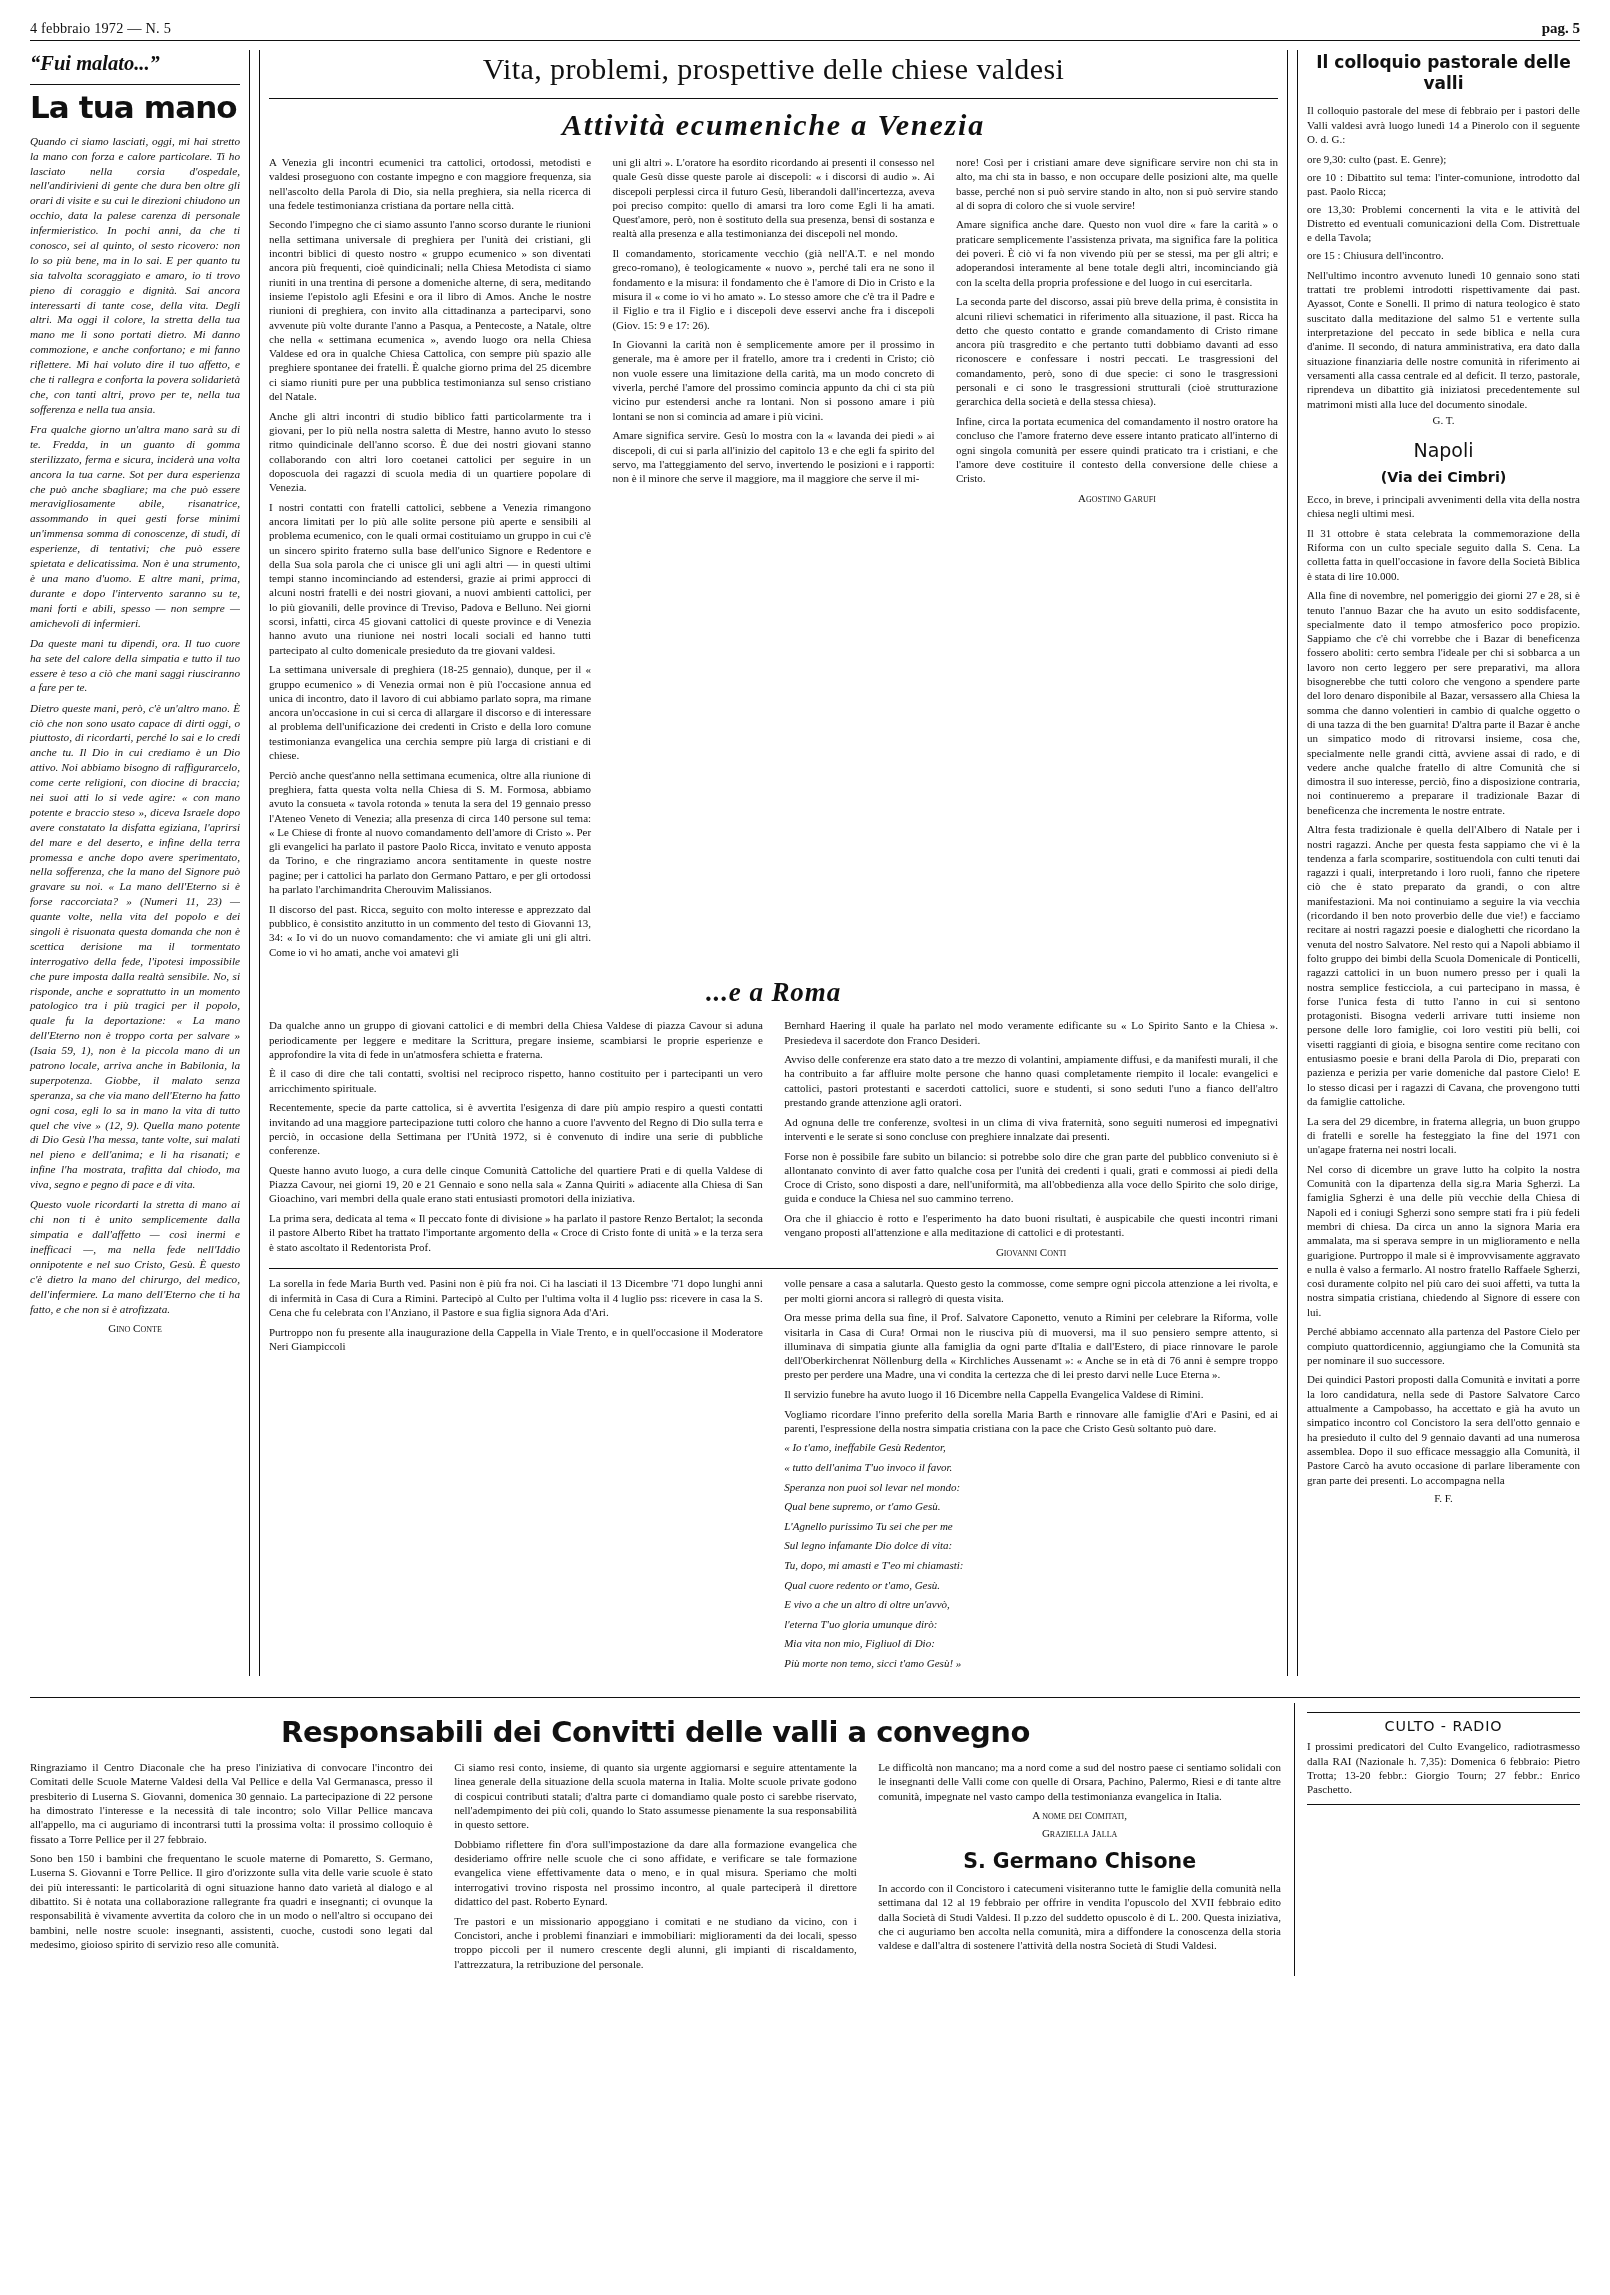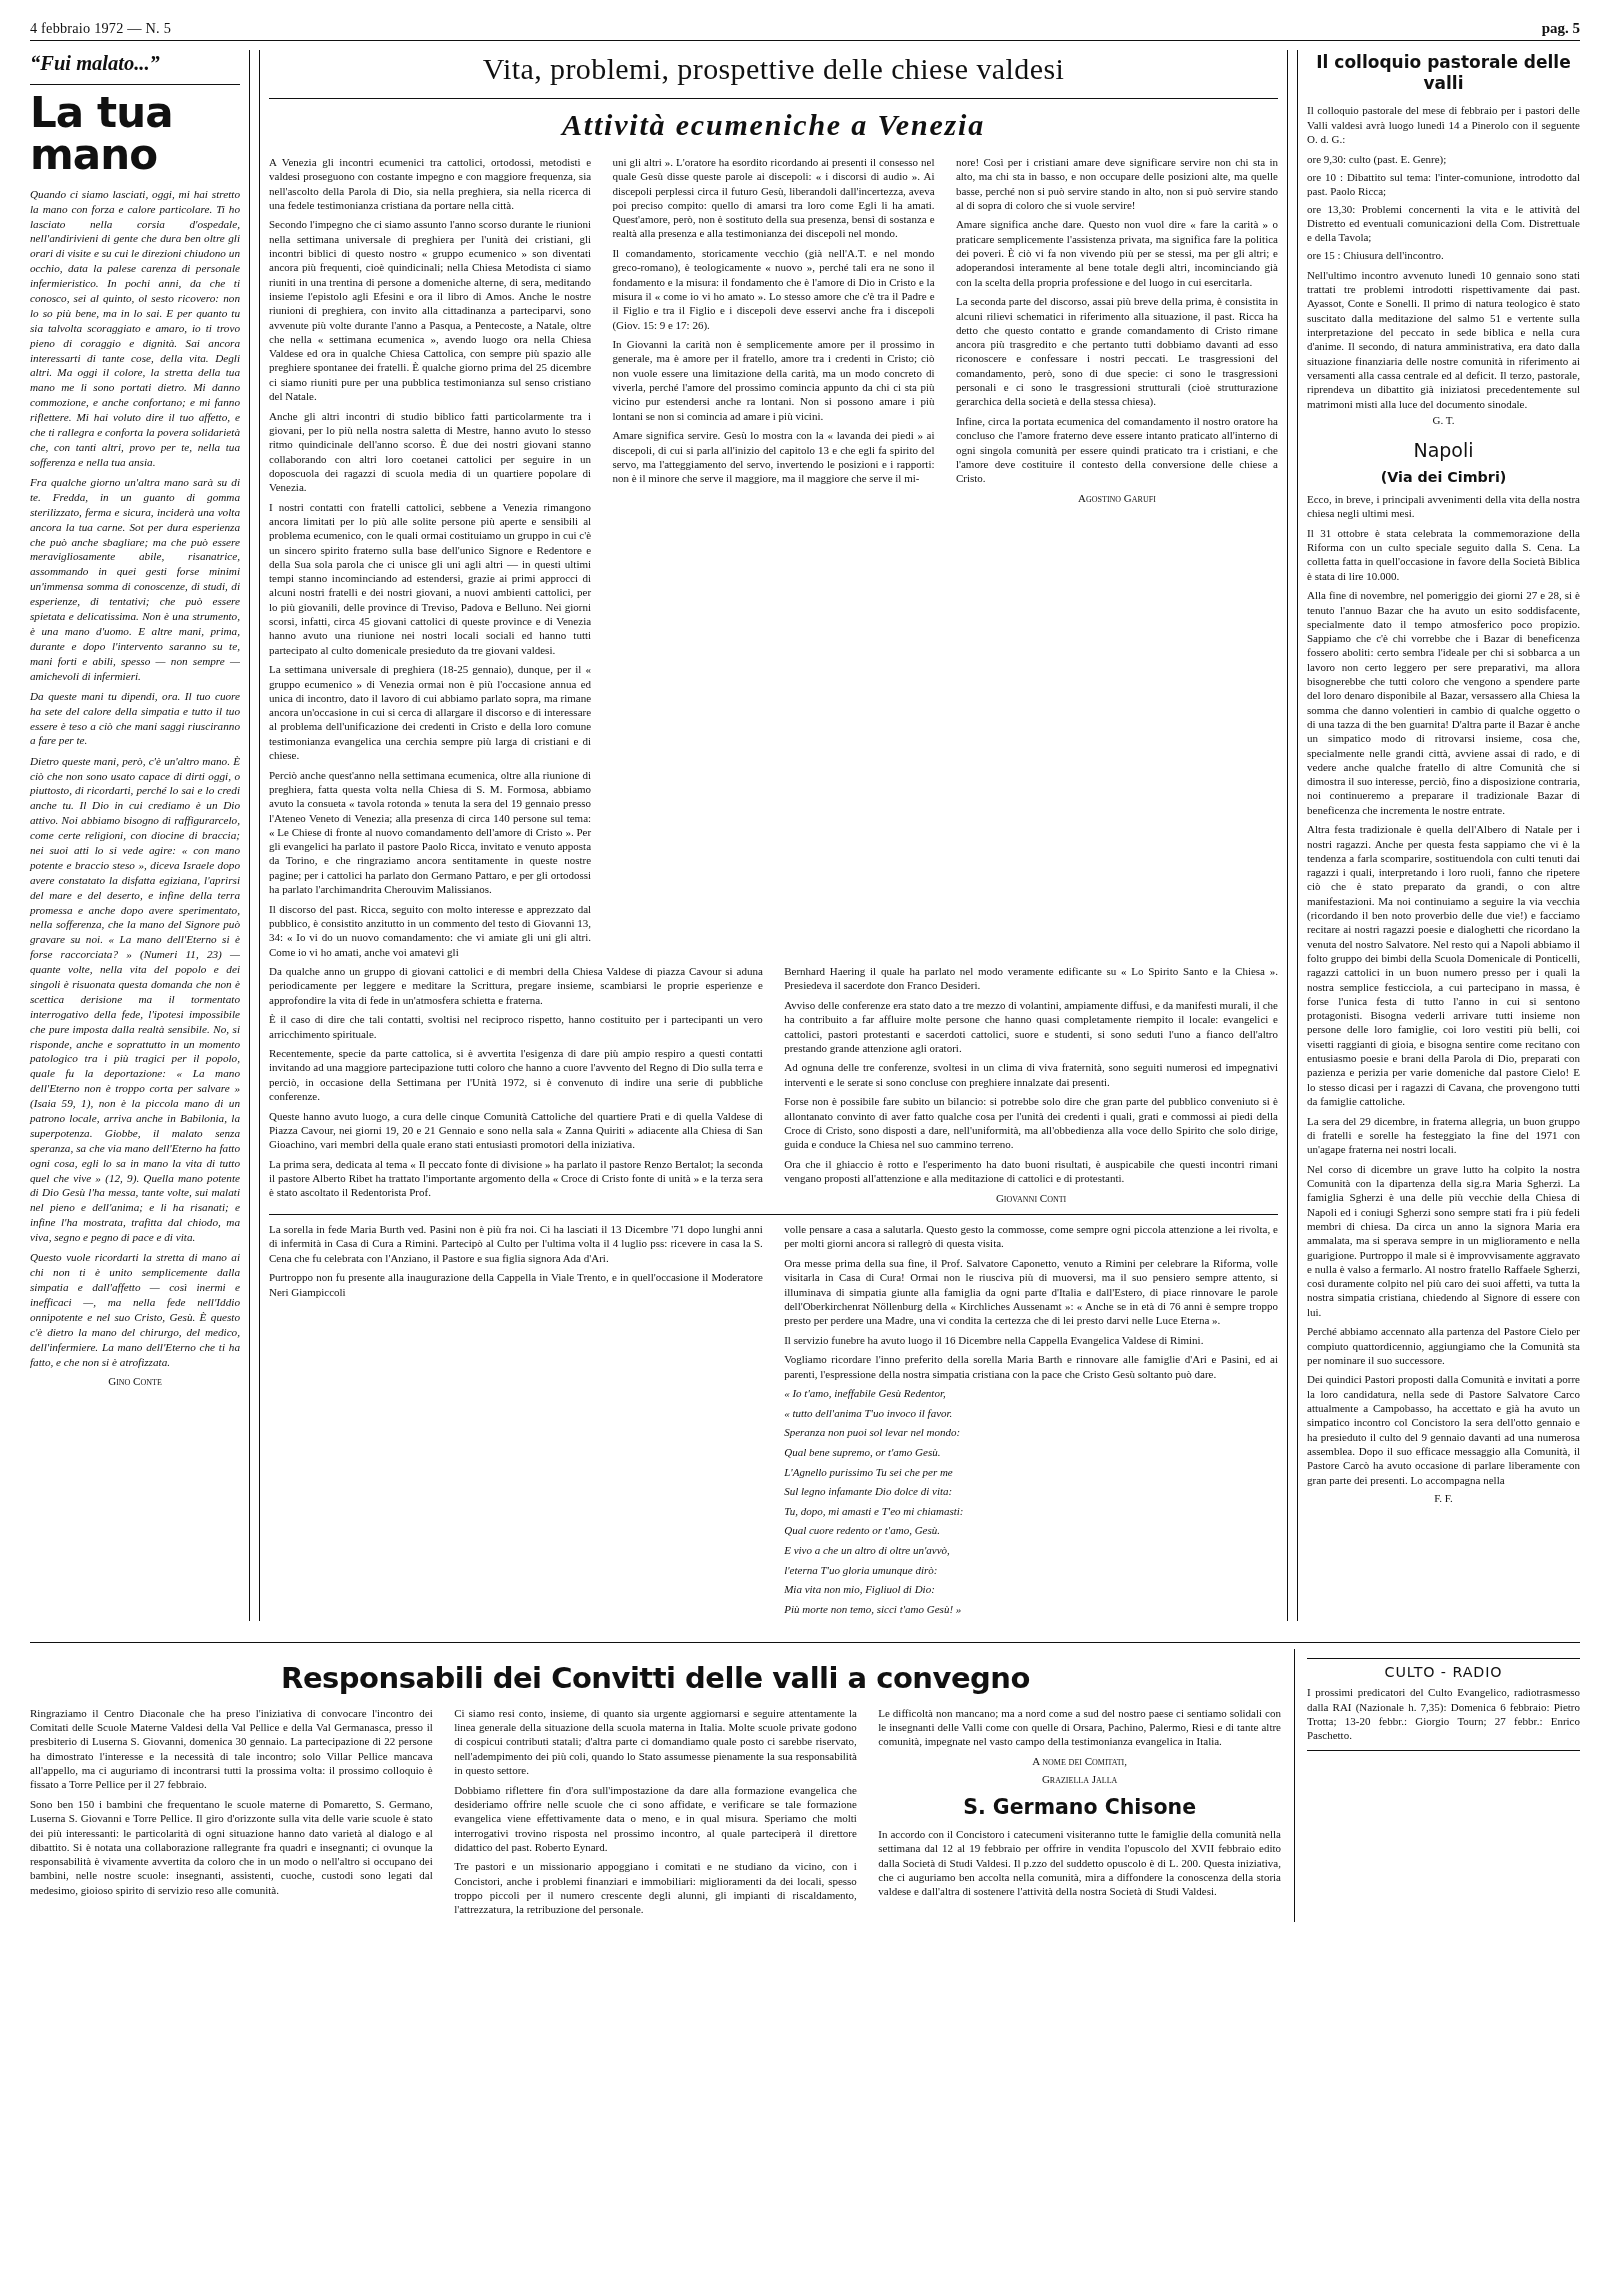--- a/index.html
+++ b/index.html
@@ -42,21 +42,21 @@
     border-right:0.9px solid #111;
     align-self:stretch;
   }
   .colMid{flex:1 1 auto;}
   .colRight{width:273px;flex:0 0 273px;}
 
   
   .blackbox-title{
     font-family:"DejaVu Sans", sans-serif;
     font-weight:bold;
-    font-size:42px;
+    font-size:31px;
     letter-spacing:-0.9px;
     margin:3.6px 0 10.7px 0;
     line-height:1;
   }
   .kicker{
     font-family:"Liberation Serif", serif;
     font-style:italic;
     font-size:20.5px;
     font-weight:bold;
     margin:1.8px 0 3.6px 0;
@@ -208,20 +208,21 @@
             </div>
             <div class="col-text" style="flex:1 1 0;padding-left:10.7px;">
               <p>nore! Così per i cristiani amare deve significare servire non chi sta in alto, ma chi sta in basso, e non occupare delle posizioni alte, ma quelle basse, perché non si può servire stando in alto, non si può servire stando al di sopra di coloro che si vuole servire!</p>
               <p>Amare significa anche dare. Questo non vuol dire « fare la carità » o praticare semplicemente l'assistenza privata, ma significa fare la politica dei poveri. È ciò vi fa non vivendo più per se stessi, ma per gli altri; e adoperandosi interamente al bene totale degli altri, incominciando già con la scelta della propria professione e del luogo in cui esercitarla.</p>
               <p>La seconda parte del discorso, assai più breve della prima, è consistita in alcuni rilievi schematici in riferimento alla situazione, il past. Ricca ha detto che questo contatto e grande comandamento di Cristo rimane ancora più trasgredito e che pertanto tutti dobbiamo davanti ad esso riconoscere e confessare i nostri peccati. Le trasgressioni del comandamento, però, sono di due specie: ci sono le trasgressioni personali e ci sono le trasgressioni strutturali (cioè strutturazione gerarchica della società e della stessa chiesa).</p>
               <p>Infine, circa la portata ecumenica del comandamento il nostro oratore ha concluso che l'amore fraterno deve essere intanto praticato all'interno di ogni singola comunità per essere quindi praticato tra i cristiani, e che l'amore deve costituire il contesto della conversione delle chiese a Cristo.</p>
               <div class="sig">Agostino Garufi</div>
             </div>
           </div>
 
+          <div class="sectitle2">...e a Roma</div>
 
           <div class="body-grid">
             <div class="col-text" style="flex:1 1 0;padding-right:10.7px;">
               <p>Da qualche anno un gruppo di giovani cattolici e di membri della Chiesa Valdese di piazza Cavour si aduna periodicamente per leggere e meditare la Scrittura, pregare insieme, scambiarsi le proprie esperienze e approfondire la vita di fede in un'atmosfera schietta e fraterna.</p>
               <p>È il caso di dire che tali contatti, svoltisi nel reciproco rispetto, hanno costituito per i partecipanti un vero arricchimento spirituale.</p>
               <p>Recentemente, specie da parte cattolica, si è avvertita l'esigenza di dare più ampio respiro a questi contatti invitando ad una maggiore partecipazione tutti coloro che hanno a cuore l'avvento del Regno di Dio sulla terra e perciò, in occasione della Settimana per l'Unità 1972, si è convenuto di indire una serie di pubbliche conferenze.</p>
               <p>Queste hanno avuto luogo, a cura delle cinque Comunità Cattoliche del quartiere Prati e di quella Valdese di Piazza Cavour, nei giorni 19, 20 e 21 Gennaio e sono nella sala « Zanna Quiriti » adiacente alla Chiesa di San Gioachino, vari membri della quale erano stati entusiasti promotori della iniziativa.</p>
               <p>La prima sera, dedicata al tema « Il peccato fonte di divisione » ha parlato il pastore Renzo Bertalot; la seconda il pastore Alberto Ribet ha trattato l'importante argomento della « Croce di Cristo fonte di unità » e la terza sera è stato ascoltato il Redentorista Prof.</p>
               <p></p>
             </div>

